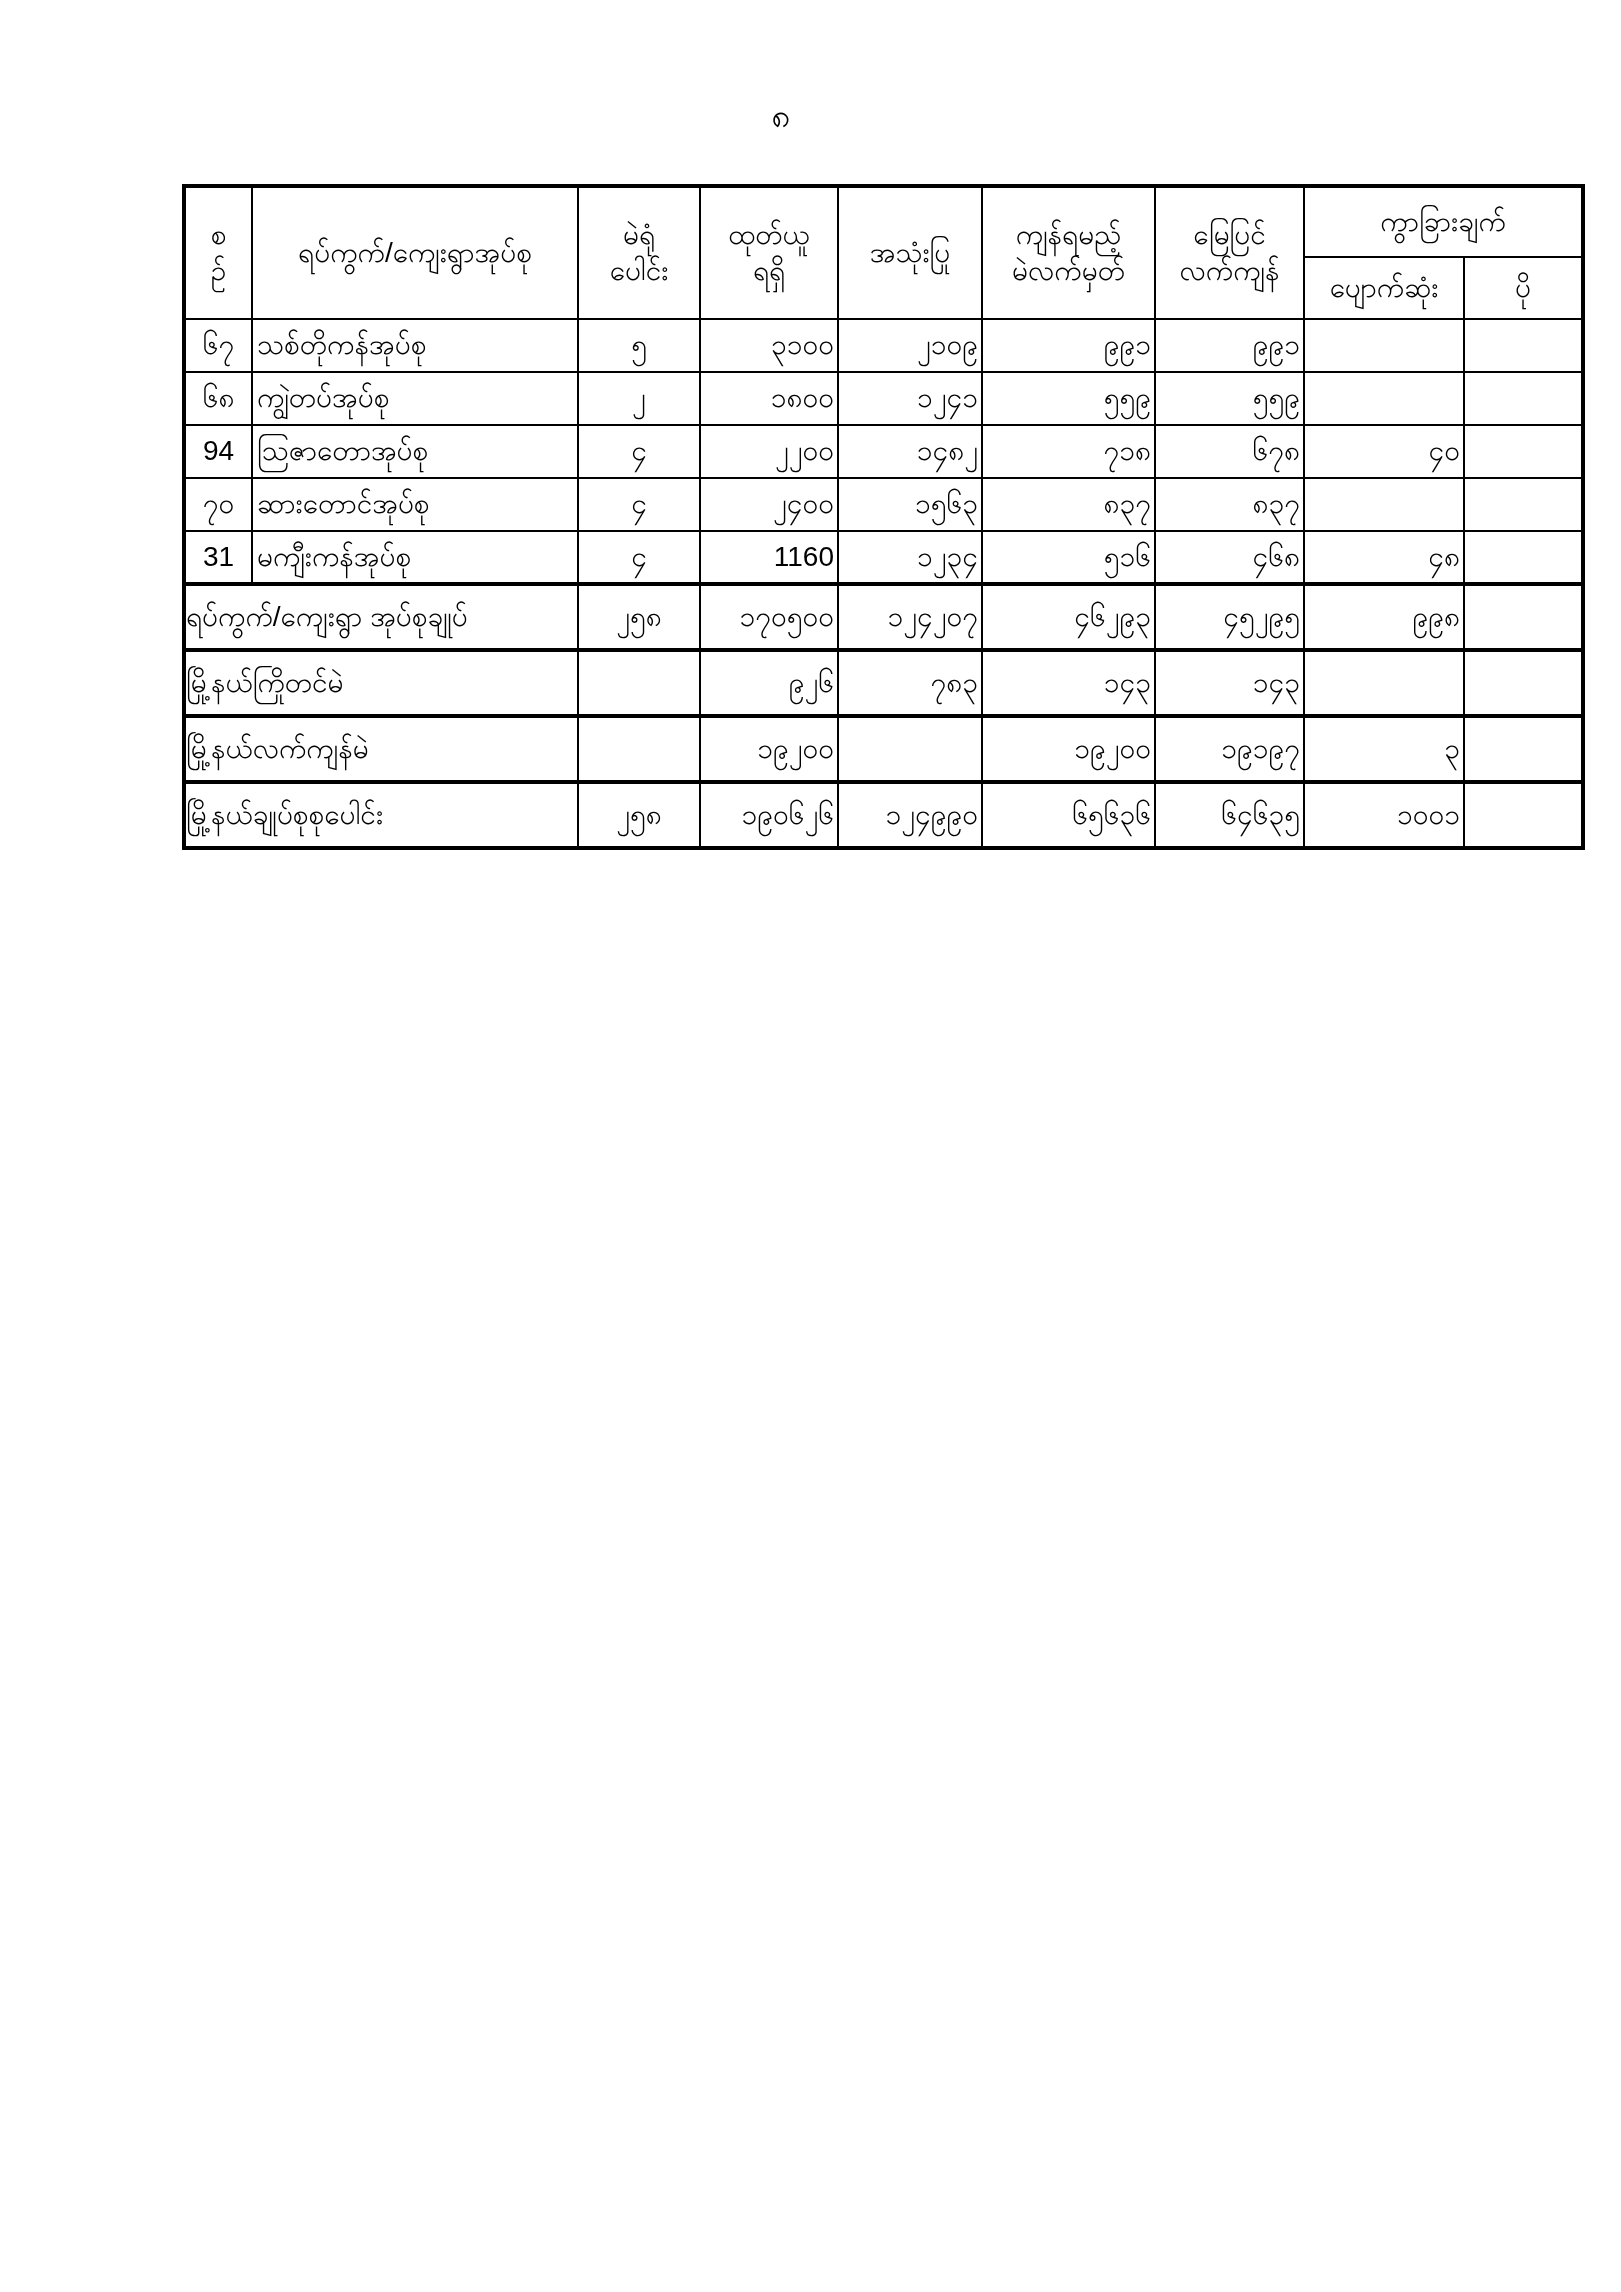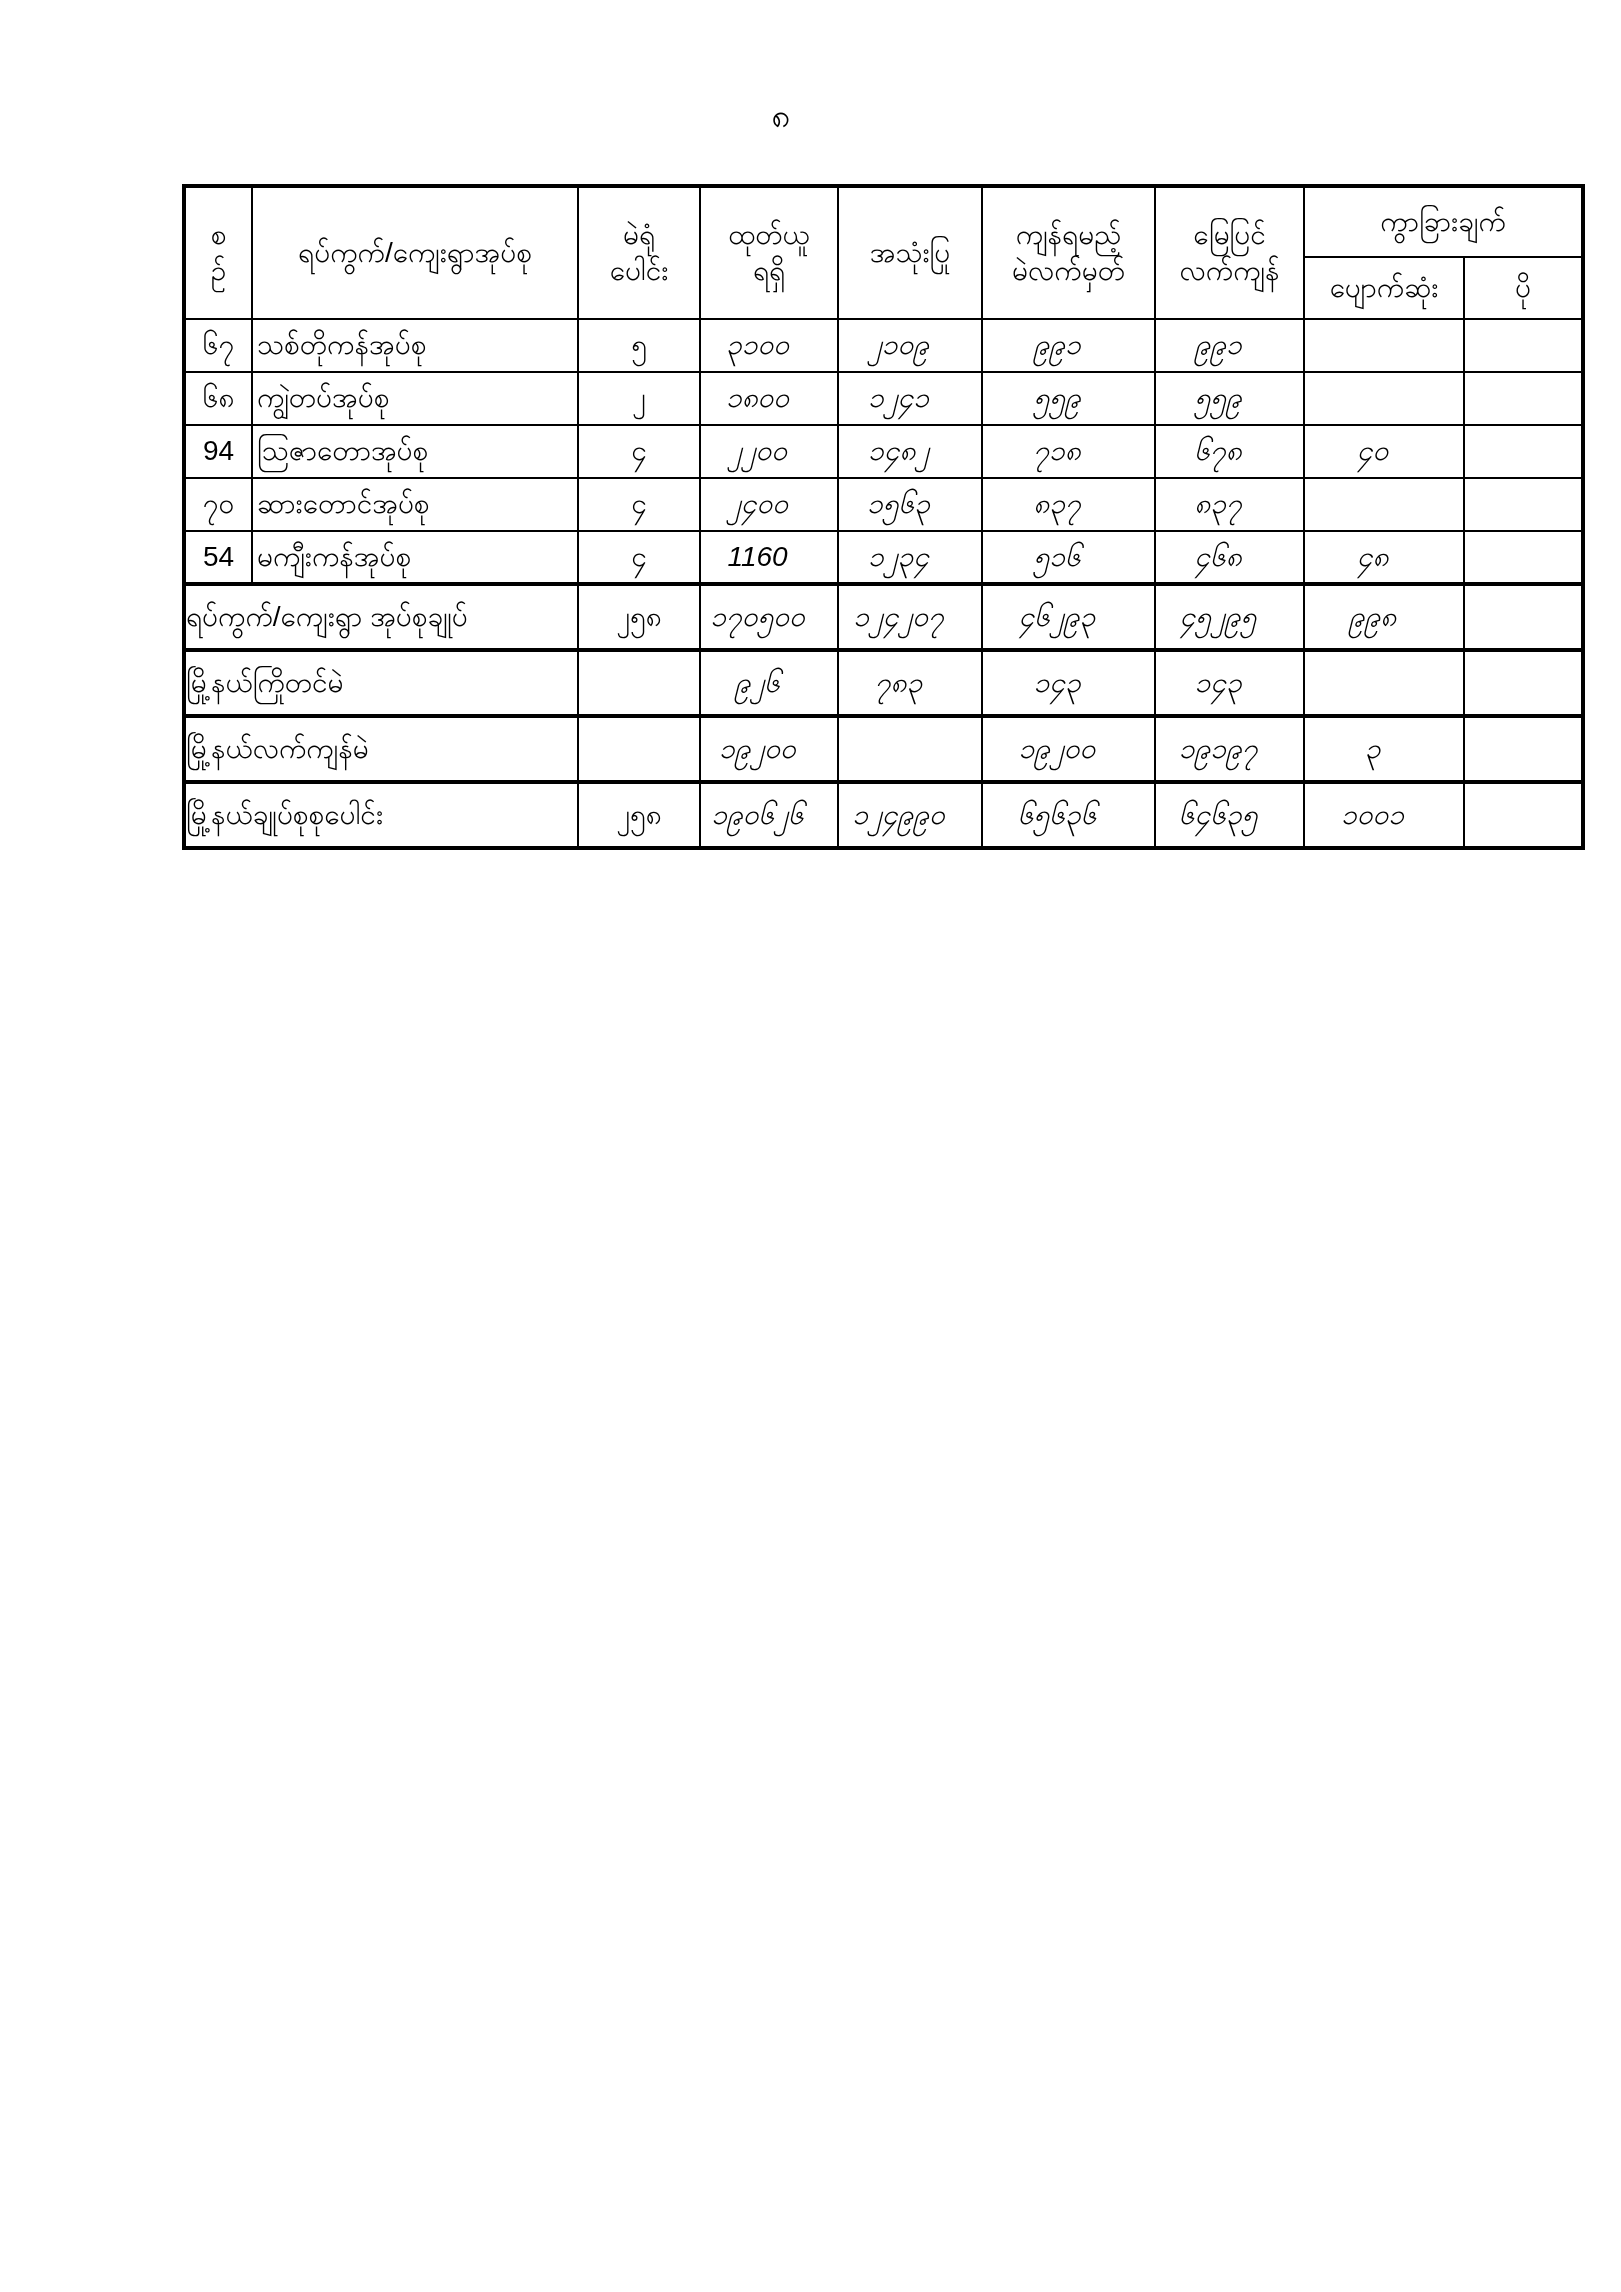--- a/index.html
+++ b/index.html
@@ -45,21 +45,21 @@
   .doc-table thead tr.h1 { height: 71px; }
   .doc-table thead tr.h2 { height: 62px; }
   .doc-table thead th { text-align: center; vertical-align: middle; }
   tr.data-row { height: 53px; }
   tr.sum-row  { height: 66px; }
   tr.sum-row td { border-top: 4.9px solid #000; }
   td.c-no      { text-align: center; }
   td.c-name    { text-align: left; padding-left: 4px; }
   td.c-label   { text-align: left; }
   td.c-center  { text-align: center; }
-  td.c-num     { text-align: center; padding-right: 23px; font-style: italic; }
+  td.c-num     { text-align: right; padding-right: 3px; }
   .footer-line {
     position: absolute;
     top: 929px;
     right: 61px;
     font-size: 37px;
     text-align: right;
   }
 </style>
 </head>
 <body>
@@ -150,21 +150,21 @@
         <td class="c-name">ဆားတောင်အုပ်စု</td>
         <td class="c-center">၄</td>
         <td class="c-num">၂၄၀၀</td>
         <td class="c-num">၁၅၆၃</td>
         <td class="c-num">၈၃၇</td>
         <td class="c-num">၈၃၇</td>
         <td class="c-num"></td>
         <td class="c-num"></td>
       </tr>
       <tr class="data-row">
-        <td class="c-no">54</td>
+        <td class="c-no">31</td>
         <td class="c-name">မကျီးကန်အုပ်စု</td>
         <td class="c-center">၄</td>
         <td class="c-num">1160</td>
         <td class="c-num">၁၂၃၄</td>
         <td class="c-num">၅၁၆</td>
         <td class="c-num">၄၆၈</td>
         <td class="c-num">၄၈</td>
         <td class="c-num"></td>
       </tr>
 

